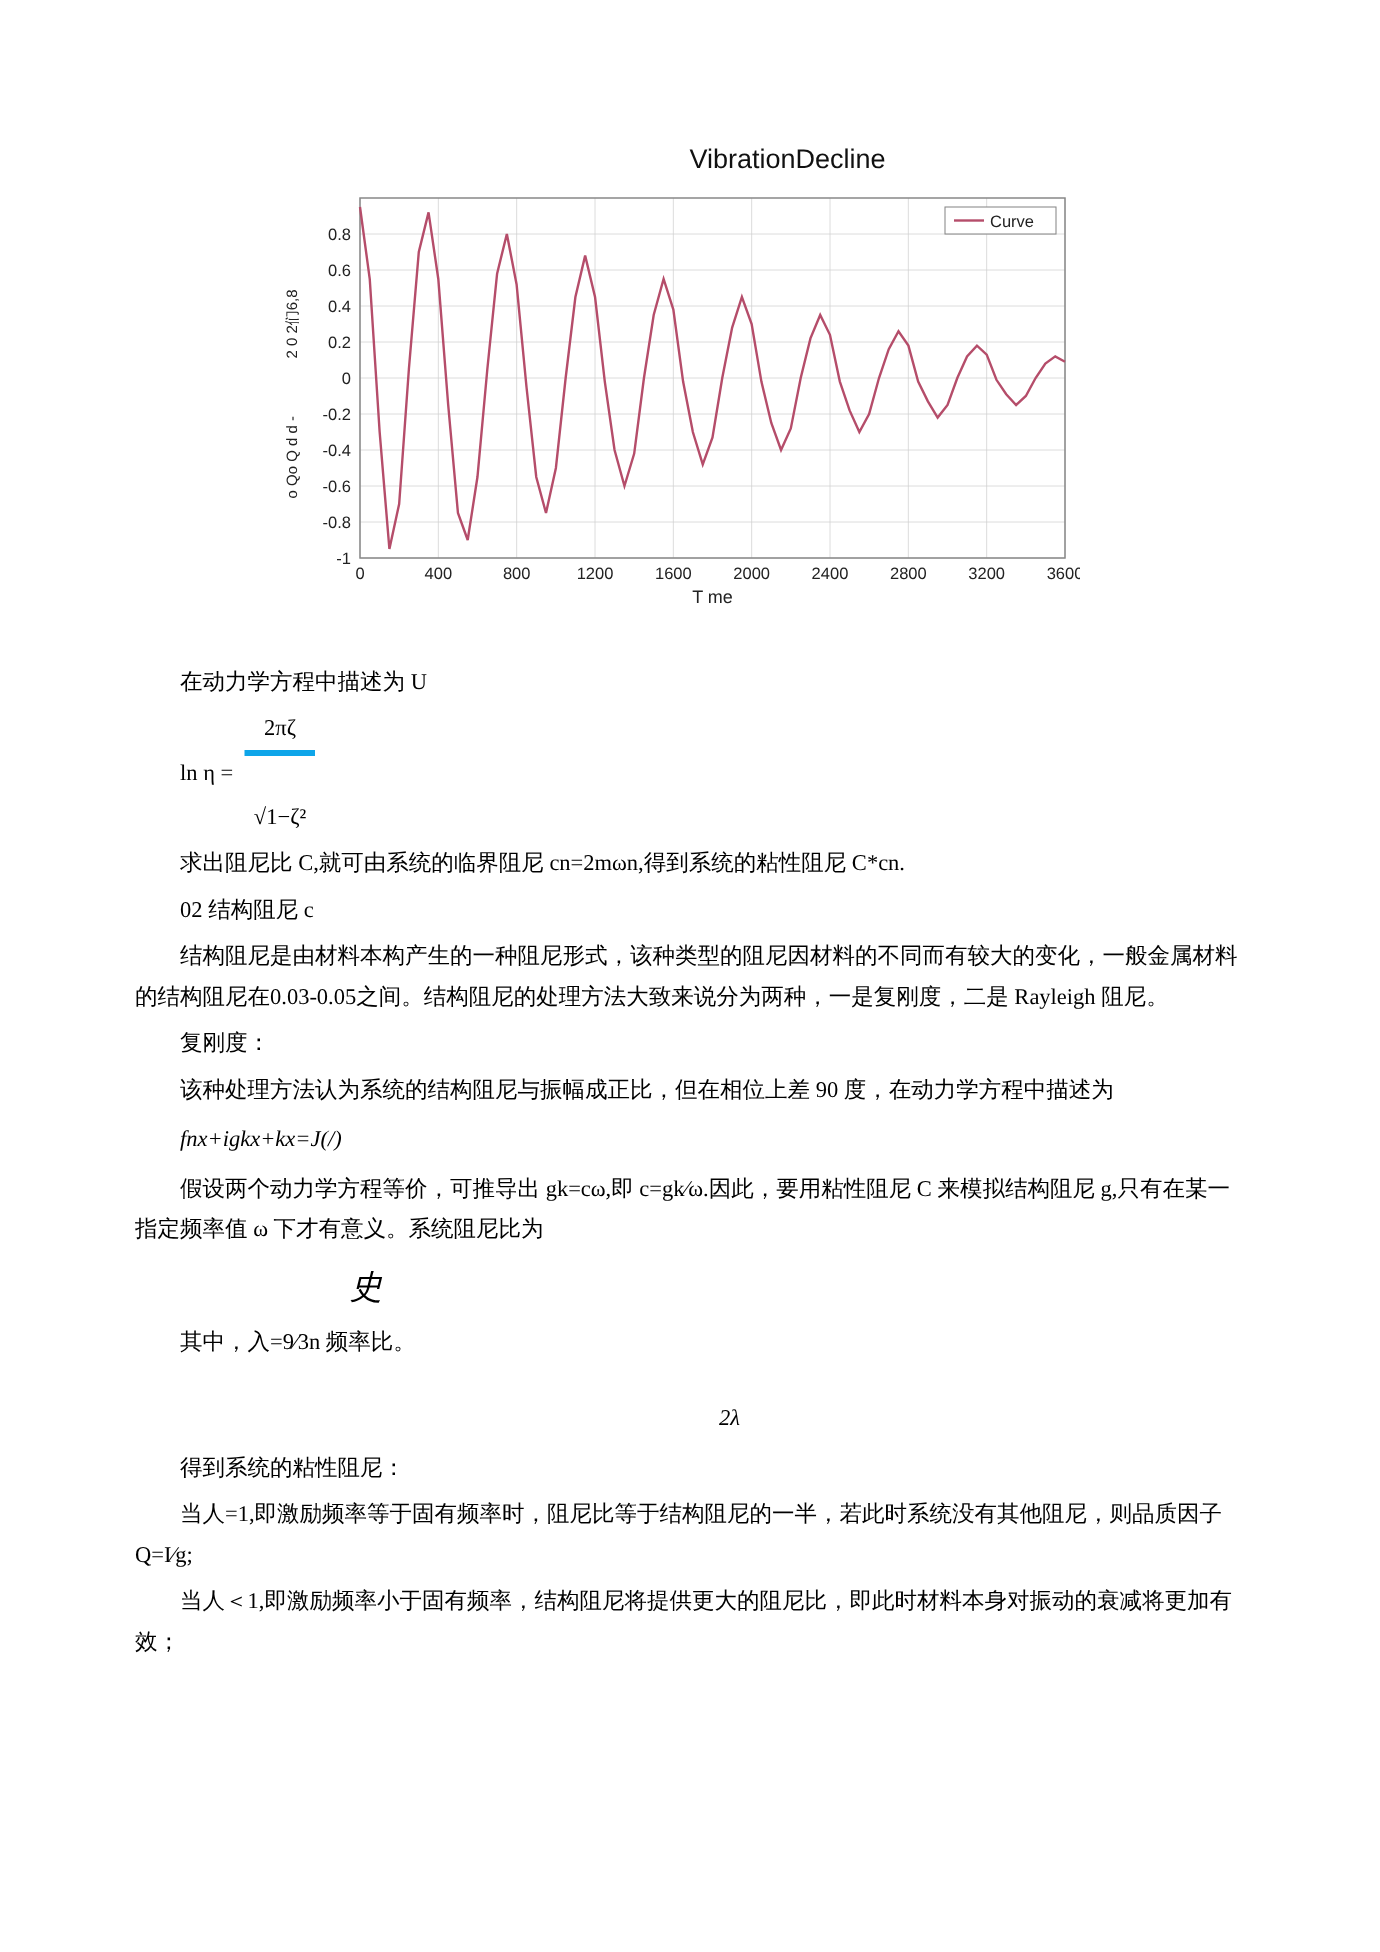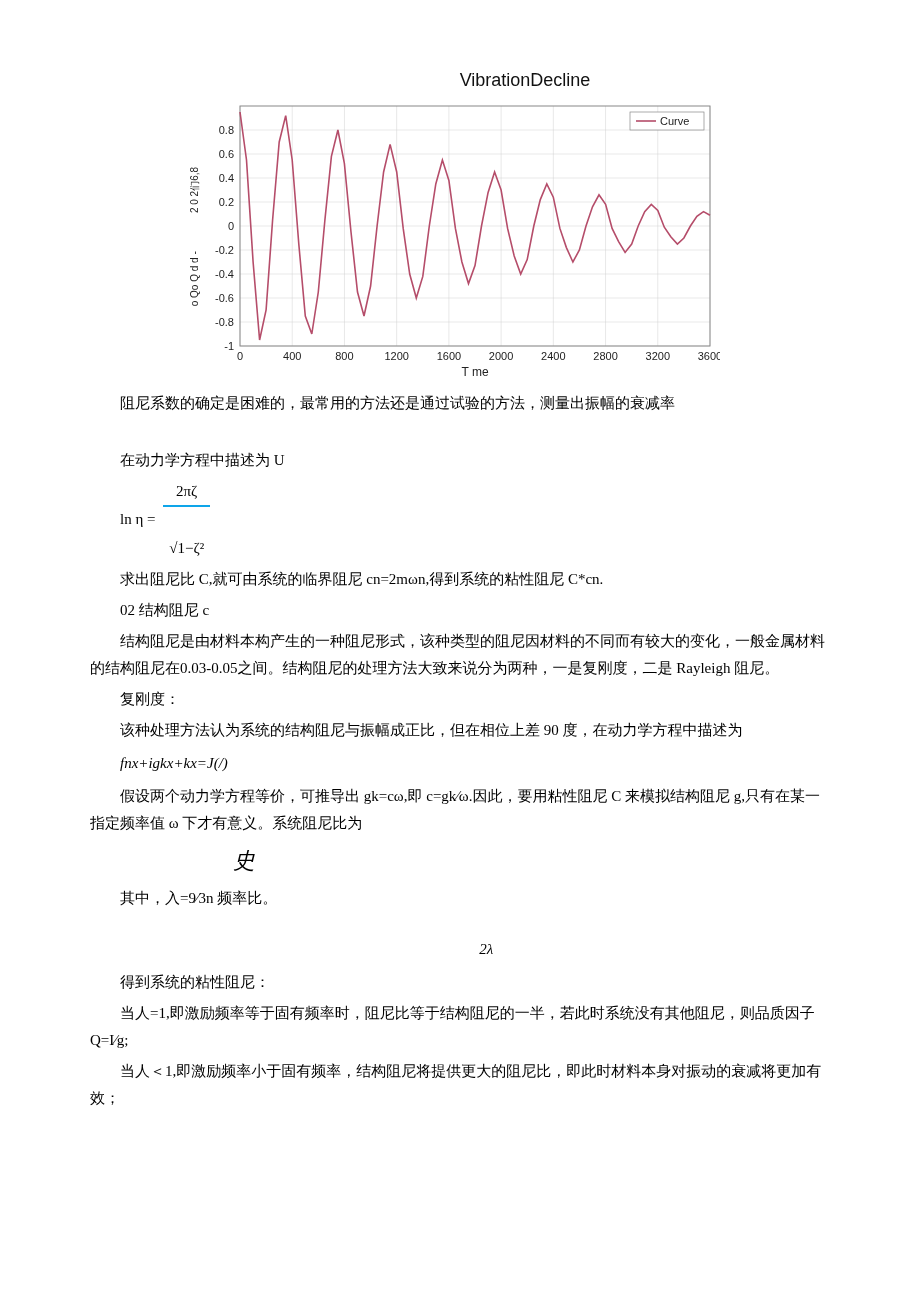--- a/index.html
+++ b/index.html
@@ -6,21 +6,21 @@
     margin: 0;
     padding: 0;
     background: #fff;
     font-family: "SimSun", "Songti SC", serif;
     font-size: 15px;
     color: #000;
     line-height: 1.8;
     width: 920px;
   }
   .page {
-    padding: 64px 90px 60px 90px;
+    padding: 90px 90px 60px 90px;
   }
   .chart-wrap {
     margin-left: 90px;
     margin-bottom: 10px;
   }
   .chart-title {
     text-align: center;
     font-family: Arial, sans-serif;
     font-size: 18px;
     color: #111;
@@ -117,31 +117,30 @@
         <text x="295" y="276" text-anchor="middle" font-family="Arial,sans-serif" font-size="12" fill="#222">T me</text>
         <text x="18" y="90" text-anchor="middle" transform="rotate(-90 18 90)" class="ylabel">2 0 2们6,8</text>
         <text x="18" y="178.79999999999998" text-anchor="middle" transform="rotate(-90 18 178.79999999999998)" class="ylabel"> o Qo Q d d -</text>
         <path d="M60.0 12.0 L66.5 60.0 L73.1 162.0 L79.6 240.0 L86.1 210.0 L92.6 120.0 L99.2 42.0 L105.7 15.6 L112.2 60.0 L118.8 144.0 L125.3 216.0 L131.8 234.0 L138.3 192.0 L144.9 120.0 L151.4 56.4 L157.9 30.0 L164.4 63.6 L171.0 132.0 L177.5 192.0 L184.0 216.0 L190.6 186.0 L197.1 126.0 L203.6 72.0 L210.1 44.4 L216.7 72.0 L223.2 128.4 L229.7 174.0 L236.3 198.0 L242.8 176.4 L249.3 126.0 L255.8 84.0 L262.4 60.0 L268.9 80.4 L275.4 128.4 L281.9 162.0 L288.5 183.6 L295.0 165.6 L301.5 126.0 L308.1 92.4 L314.6 72.0 L321.1 90.0 L327.6 128.4 L334.2 156.0 L340.7 174.0 L347.2 159.6 L353.8 126.0 L360.3 99.6 L366.8 84.0 L373.3 97.2 L379.9 128.4 L386.4 147.6 L392.9 162.0 L399.4 150.0 L406.0 126.0 L412.5 106.8 L419.0 94.8 L425.6 104.4 L432.1 128.4 L438.6 141.6 L445.1 152.4 L451.7 144.0 L458.2 126.0 L464.7 111.6 L471.3 104.4 L477.8 110.4 L484.3 127.2 L490.8 136.8 L497.4 144.0 L503.9 138.0 L510.4 126.0 L516.9 116.4 L523.5 111.6 L530.0 115.2 " class="series"></path>
         <rect x="450" y="12" width="74" height="18" class="legend-box"></rect>
         <line x1="456" y1="21" x2="476" y2="21" class="legend-line"></line>
         <text x="480" y="25" class="legend-text">Curve</text>
       </svg>
   </div>
 
-  <p class="para">阻尼系数的确定是困难的，最常用的方法还是通过试验的方法，测量出振幅的衰减率</p>
 
   <div style="height:22px"></div>
 
   <p class="para">在动力学方程中描述为 U</p>
 
   <div class="eq-img">
     <span style="font-family:'Times New Roman',serif;font-style:normal;">
       <span>ln η =</span>
       <span style="display:inline-block;vertical-align:middle;text-align:center;margin-left:4px;">
-        <span style="display:block;border-bottom:2px solid #0ea5e9;padding:0 6px;">2πζ</span>
+        <span style="display:block;border-bottom:4px solid #0ea5e9;padding:0 6px;">2πζ</span>
         <span style="display:block;padding:0 6px;margin-top:28px;">√1−ζ²</span>
       </span>
     </span>
   </div>
 
   <p class="para">求出阻尼比 C,就可由系统的临界阻尼 cn=2mωn,得到系统的粘性阻尼 C*cn.</p>
   <p class="para">02 结构阻尼 c</p>
   <p class="para">结构阻尼是由材料本构产生的一种阻尼形式，该种类型的阻尼因材料的不同而有较大的变化，一般金属材料的结构阻尼在0.03-0.05之间。结构阻尼的处理方法大致来说分为两种，一是复刚度，二是 Rayleigh 阻尼。</p>
   <p class="para">复刚度：</p>
   <p class="para">该种处理方法认为系统的结构阻尼与振幅成正比，但在相位上差 90 度，在动力学方程中描述为</p>

